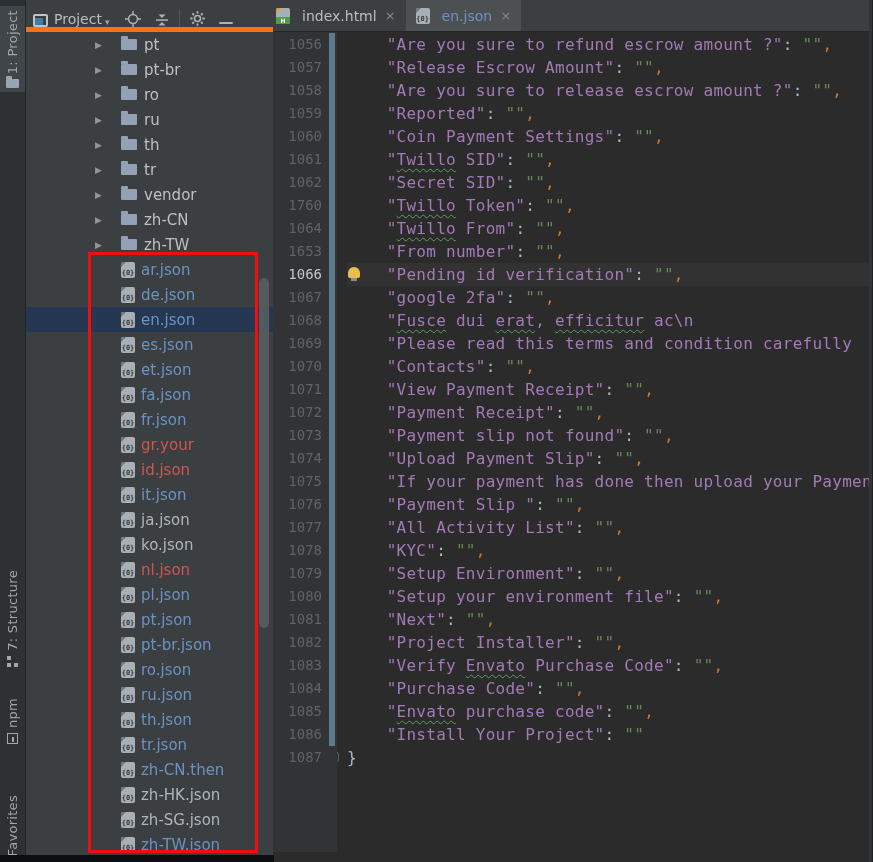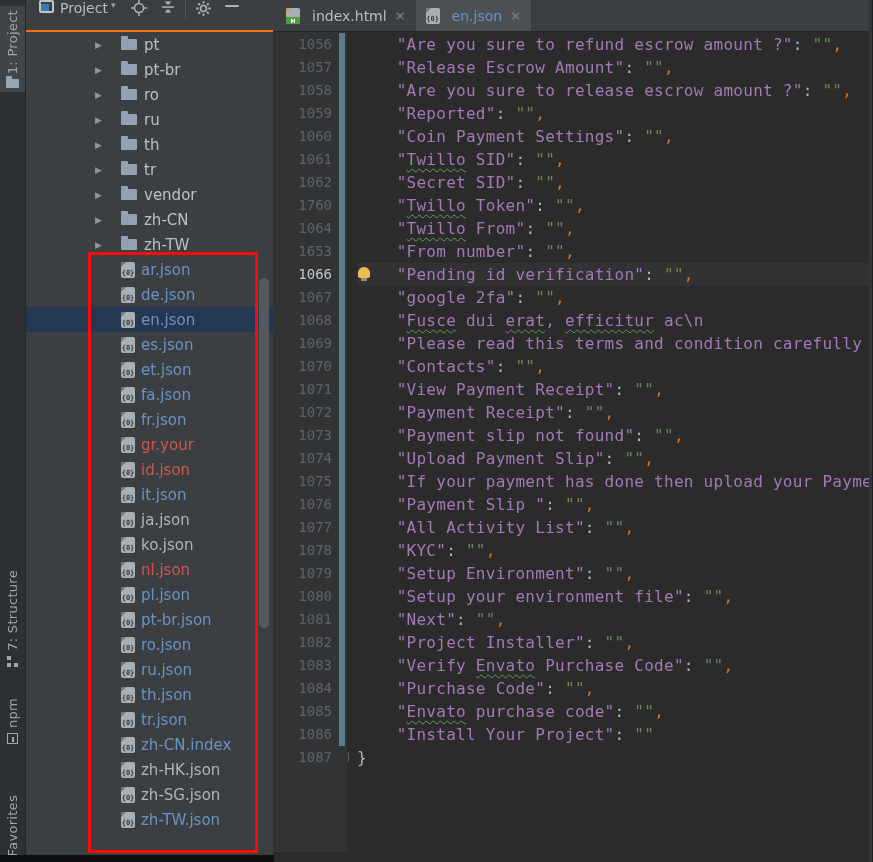--- a/index.html
+++ b/index.html
@@ -19,21 +19,21 @@
   .ico-folder::before{content:"";position:absolute;top:-3px;left:0;width:6px;height:3px;
          background:#9aa5b3;border-radius:1px 1px 0 0;}
   .ico-structure{width:11px;height:11px;position:relative;}
   .ico-structure::before{content:"";position:absolute;left:0;top:0;width:4px;height:4px;background:#a3a7a9;
          box-shadow:0 7px 0 #a3a7a9,7px 7px 0 #a3a7a9;}
   .ico-npm{width:11px;height:11px;border:1.5px solid #a3a7a9;box-sizing:border-box;position:relative;}
   .ico-npm::before{content:"";position:absolute;left:4px;top:3px;width:2px;height:5px;background:#a3a7a9;}
 
   
   #ptoolbar{position:absolute;left:25px;top:0;width:248px;height:32px;background:#3c3f41;
-            border-bottom:2px solid #f97316;display:flex;align-items:flex-start;z-index:5;box-sizing:border-box;padding-left:6px;}
+            border-bottom:5px solid #f97316;display:flex;align-items:flex-end;z-index:5;box-sizing:border-box;}
   .projicon{width:15px;height:13px;border:2px solid #c0c4c6;border-radius:2px;margin-left:8px;
             position:relative;box-sizing:border-box;}
   .projicon::after{content:"";position:absolute;left:0;right:3px;top:2px;bottom:0;background:#3d7dab;}
   #ptitle{color:#bbbdbf;font-size:14px;margin-left:6px;}
   .caret{margin-left:3px;font-size:9px;color:#9da0a2;}
   .tbtn{display:flex;align-items:center;justify-content:center;}
   .tsep{width:1px;height:18px;background:#515557;margin:0 9px 0 10px;}
   .hideico{color:#b0b3b5;font-size:15px;font-weight:bold;margin-left:12px;line-height:10px;}
 
   
@@ -62,21 +62,21 @@
   .tlabel.red{color:#cf5650;}
   .tlabel.gray{color:#aeb6bc;}
 
   #tree-scrollbar{position:absolute;left:259px;top:278px;width:10px;height:350px;background:#5b5f61;
         border-radius:5px;opacity:.85;z-index:45;}
   #red-annotation{position:absolute;left:88px;top:252px;width:170px;height:601px;
         border:3px solid #f50c0c;box-sizing:border-box;z-index:50;pointer-events:none;}
   #bottom-strip{position:absolute;left:0;bottom:0;width:274px;height:7px;background:#0d0e0f;z-index:55;}
 
   
-  #editor{position:absolute;left:268px;top:0;right:0;height:852px;}
+  #editor{position:absolute;left:258px;top:0;right:0;height:852px;}
   #tabbar{height:32px;background:#3c3f41;border-bottom:1px solid #242628;display:flex;
           padding-left:8px;box-sizing:border-box;}
   .tab{display:flex;align-items:center;gap:6px;padding:0 10px;cursor:default;}
   .tab.active{background:#4c5052;}
   .tab-label{font-size:14px;color:#bbbdbf;}
   .tab.active .tab-label{color:#6a93c4;}
   .tab-close{color:#84888a;font-size:13px;margin-left:2px;}
 
   #editor-body{position:absolute;top:32px;left:0;right:0;bottom:0;background:#2b2b2b;display:flex;justify-content:flex-end;}
   #gutter{width:79px;background:#313335;position:relative;padding-top:1px;flex:none;box-sizing:border-box;}
@@ -254,41 +254,45 @@
       <div class="trow file">
         <span class="fico json"></span>
         <span class="tlabel red">nl.json</span>
       </div>
       <div class="trow file">
         <span class="fico json"></span>
         <span class="tlabel blue">pl.json</span>
       </div>
       <div class="trow file">
         <span class="fico json"></span>
+        <span class="tlabel blue">pt.json</span>
+      </div>
+      <div class="trow file">
+        <span class="fico json"></span>
         <span class="tlabel blue">pt-br.json</span>
       </div>
       <div class="trow file">
         <span class="fico json"></span>
         <span class="tlabel blue">ro.json</span>
       </div>
       <div class="trow file">
         <span class="fico json"></span>
         <span class="tlabel blue">ru.json</span>
       </div>
       <div class="trow file">
         <span class="fico json"></span>
         <span class="tlabel blue">th.json</span>
       </div>
       <div class="trow file">
         <span class="fico json"></span>
         <span class="tlabel blue">tr.json</span>
       </div>
       <div class="trow file">
         <span class="fico json"></span>
-        <span class="tlabel blue">zh-CN.index</span>
+        <span class="tlabel blue">zh-CN.then</span>
       </div>
       <div class="trow file">
         <span class="fico json"></span>
         <span class="tlabel gray">zh-HK.json</span>
       </div>
       <div class="trow file">
         <span class="fico json"></span>
         <span class="tlabel gray">zh-SG.json</span>
       </div>
       <div class="trow file">

